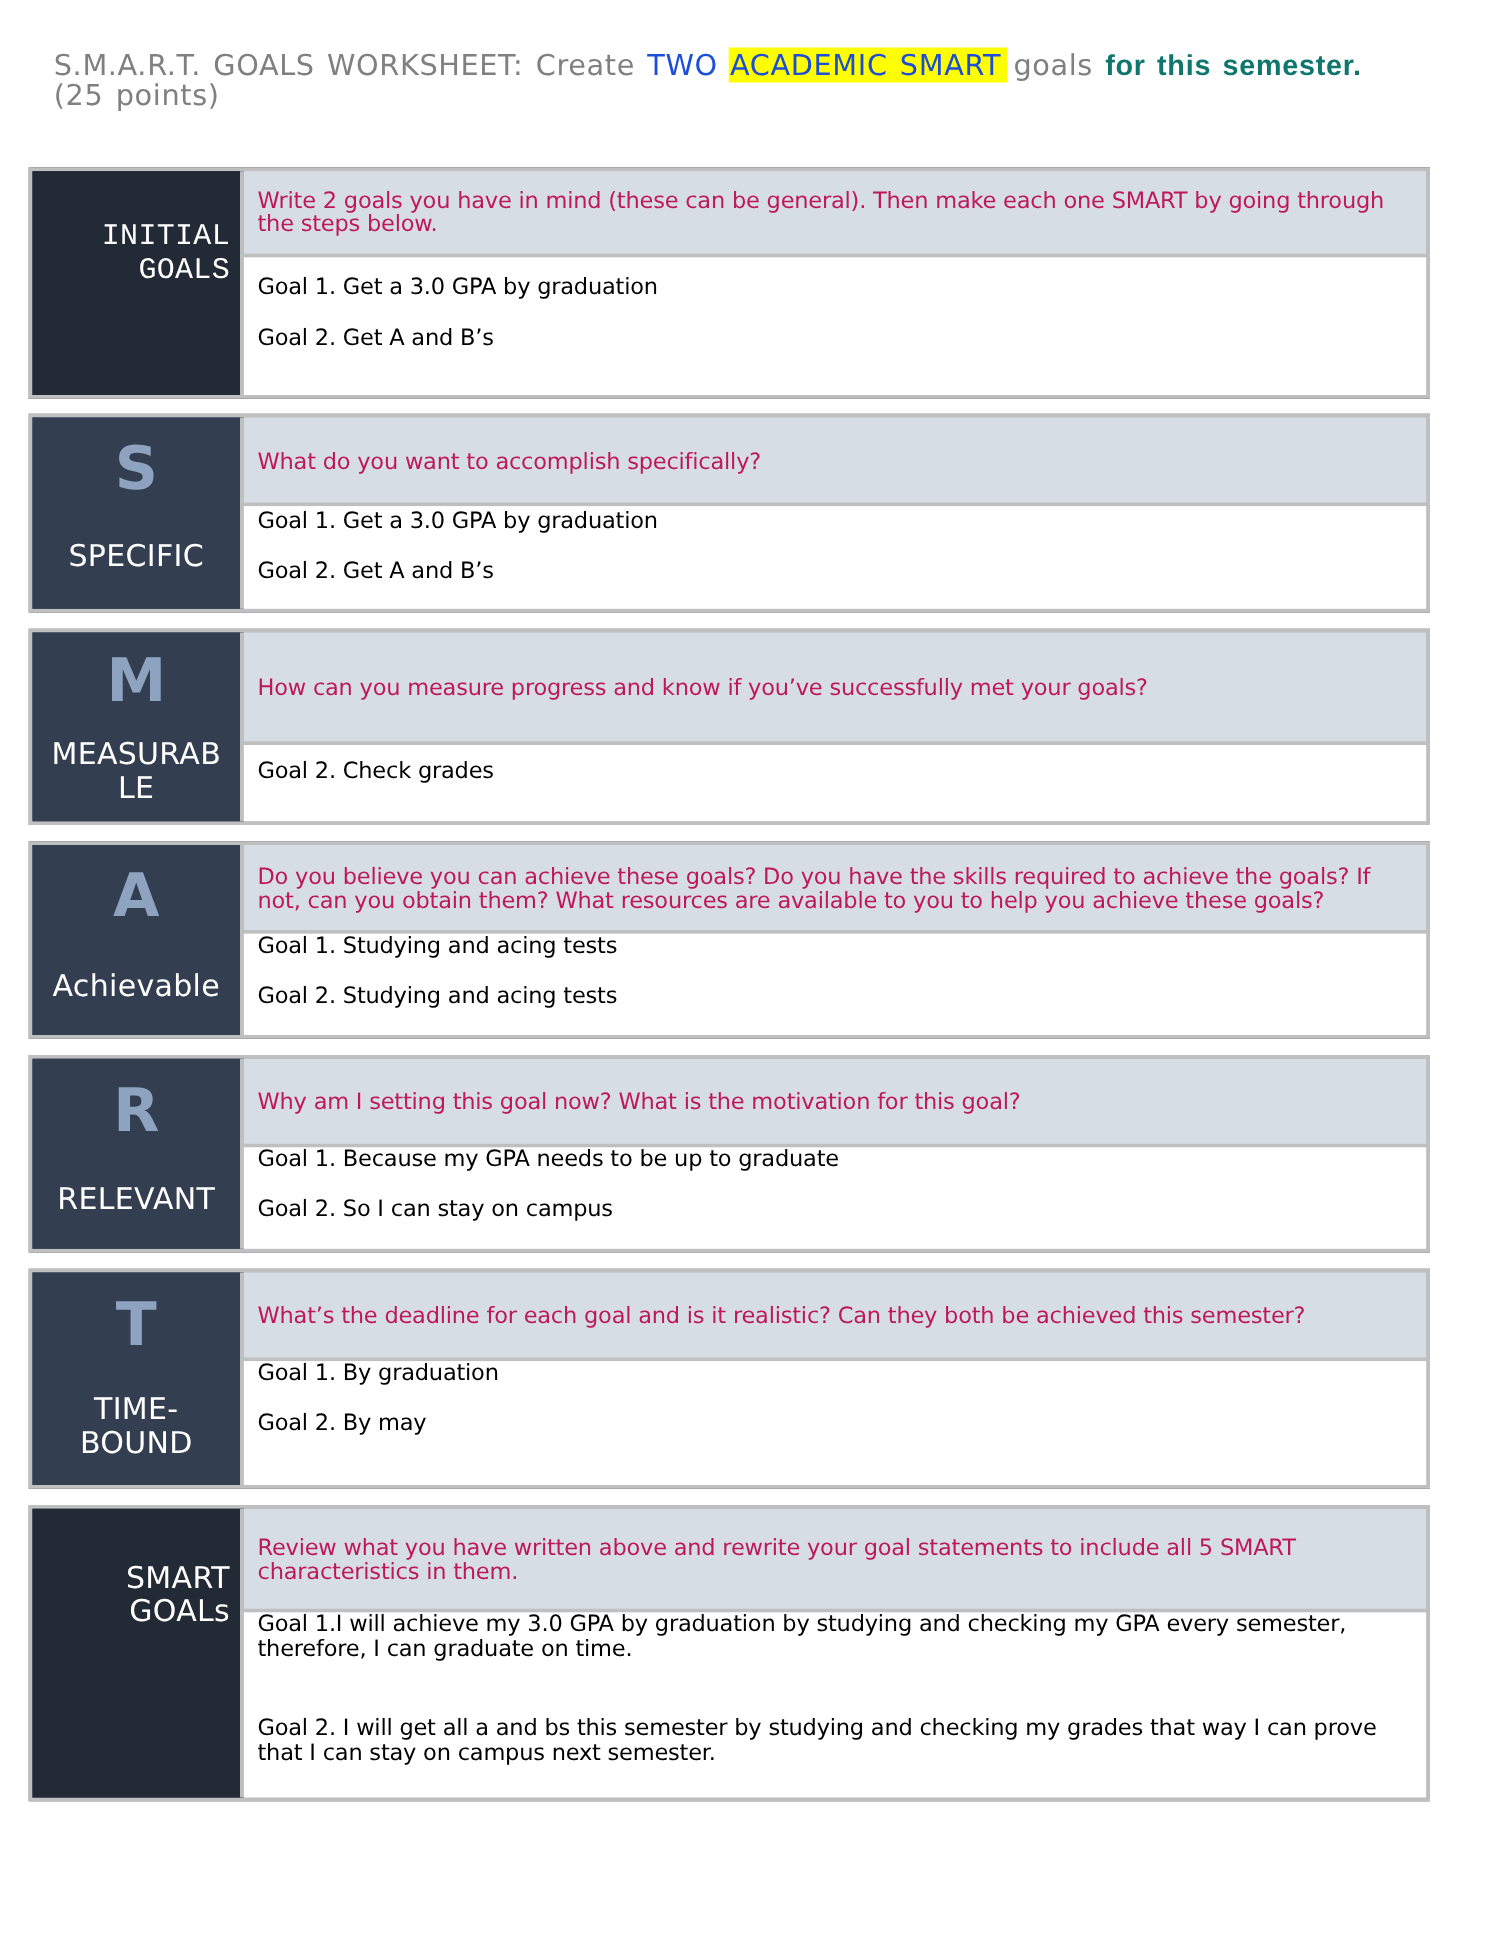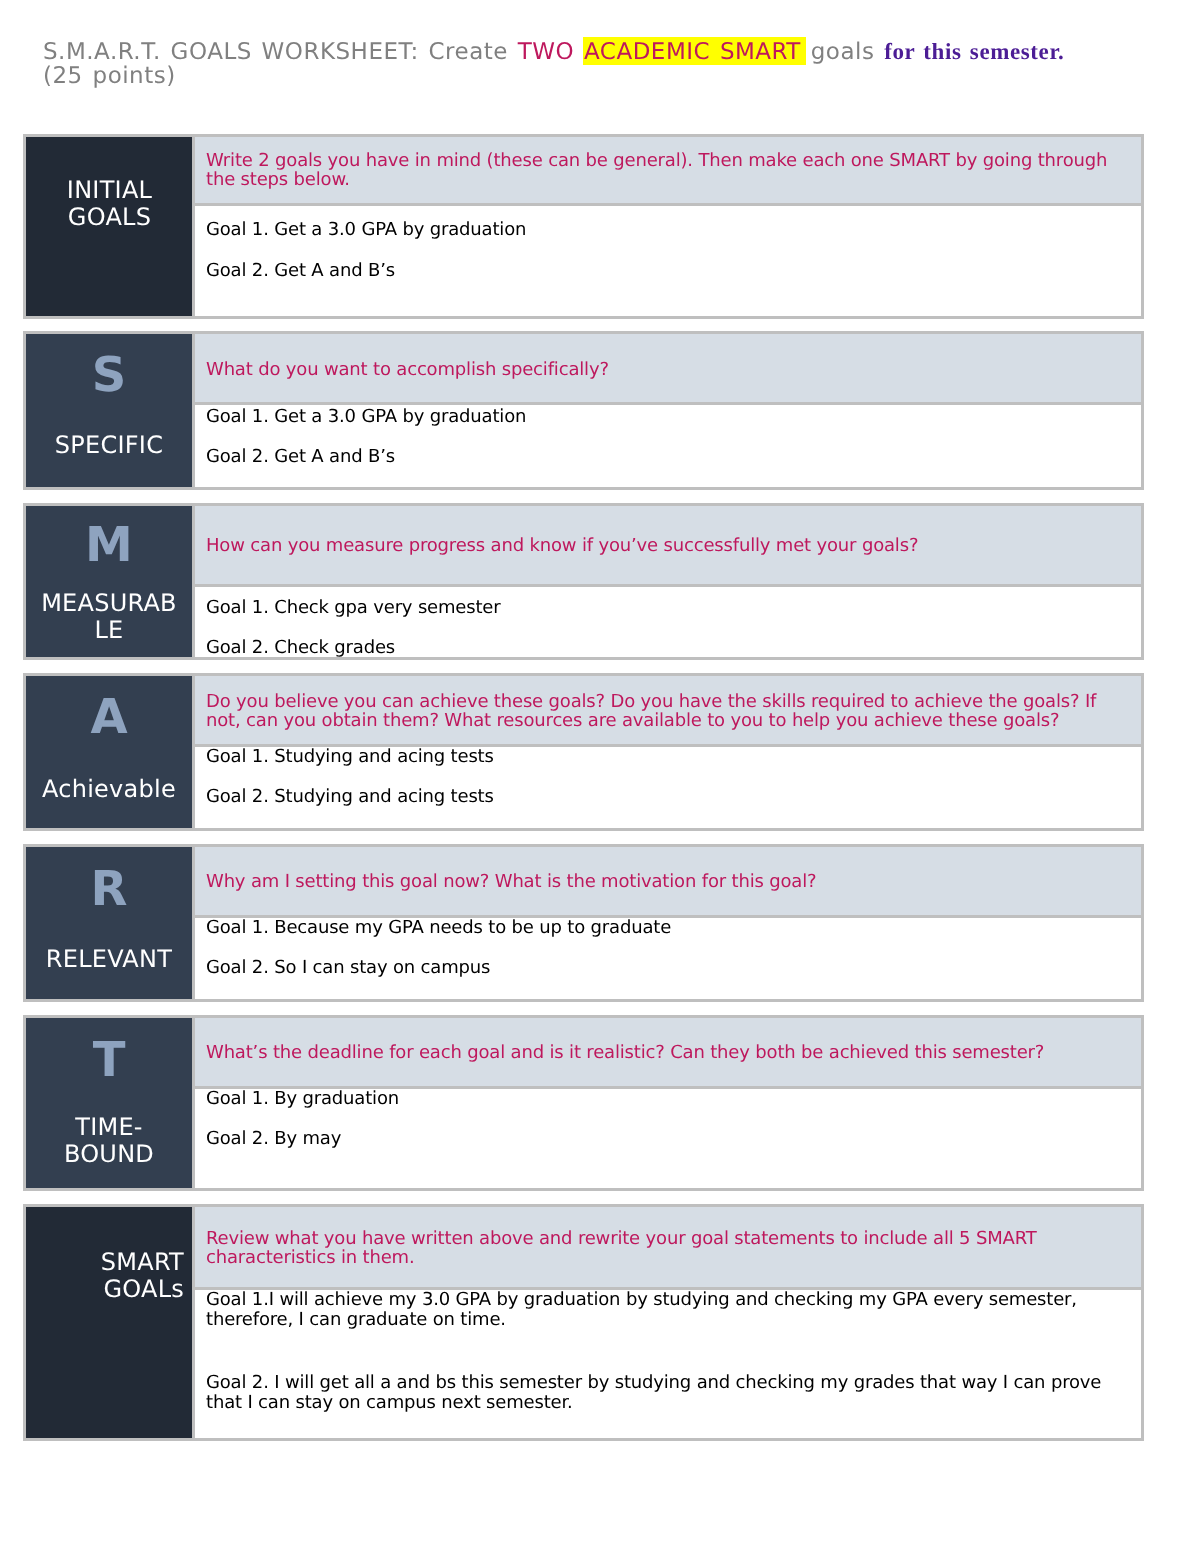--- a/index.html
+++ b/index.html
@@ -3,22 +3,22 @@
 <meta charset="utf-8">
 <style>
   html,body{margin:0;padding:0;background:#ffffff;}
   body{width:1200px;height:1553px;font-family:"DejaVu Sans",sans-serif;
         -webkit-font-smoothing:antialiased;-moz-osx-font-smoothing:grayscale;
         text-rendering:geometricPrecision;}
   .page{position:relative;width:1200px;height:1553px;overflow:hidden;}
 
   .title{position:absolute;left:43px;top:40px;width:1120px;font-size:23px;color:#808080;
          line-height:24px;letter-spacing:0.5px;word-spacing:2px;}
-  .title .bold-black{color:#4c1d95;font-weight:bold;font-family:Liberation Serif, serif;letter-spacing:0.6px;}
-  .blue{color:#be185d;}
+  .title .bold-black{color:#0f766e;font-weight:bold;font-family:Liberation Sans, sans-serif;letter-spacing:0.6px;}
+  .blue{color:#1d4ed8;}
   .hl{background:#ffff00;padding:2px 5px 0 1px;margin:0 -5px 12px -1px;}
 
   .tables{position:absolute;left:23px;top:134px;width:1121px;}
 
   .sec{border:3px solid #bfbfbf;display:flex;background:#ffffff;box-sizing:border-box;width:1121px;}
   .lab{width:169px;flex:0 0 169px;color:#ffffff;display:flex;flex-direction:column;
        justify-content:flex-start;align-items:stretch;text-align:center;box-sizing:border-box;
        border-right:3px solid #bfbfbf;padding:0 9px 0 9px;overflow-wrap:anywhere;}
   .letter{font-size:48px;font-weight:bold;color:#8ea3bf;line-height:52px;margin-bottom:20px;}
   .labname{font-size:24px;line-height:26.5px;letter-spacing:0.25px;}
@@ -38,21 +38,21 @@
 
   <div class="title">
     <span>S.M.A.R.T. GOALS WORKSHEET: Create </span><span class="blue">TWO</span> <span class="hl blue">ACADEMIC SMART</span><span> goals </span><span class="bold-black">for this semester.</span><br><span>(25 points)</span>
   </div>
 
   <div class="tables">
 
       <div class="sec" style="height:185px;margin-bottom:12px;background:#222a36;">
         <div class="lab" style="background:#222a36;padding-top:40px;">
 
-          <div class="labname" style="margin-right:-1px;">INITIAL GOALS</div>
+          <div class="labname" style="text-align:right;margin-right:-1px;font-family:Liberation Mono, monospace;">INITIAL GOALS</div>
         </div>
         <div class="bodycol">
           <div class="q" style="height:69px;">Write 2 goals you have in mind (these can be general). Then make each one SMART by going through the steps below.</div>
           <div class="ans" style="padding-top:14px;">
             <div class="line" style="margin-bottom:21px;">Goal 1. Get a 3.0 GPA by graduation</div>
             <div class="line">Goal 2. Get A and B’s</div>
           </div>
         </div>
       </div>
 
@@ -71,21 +71,20 @@
       </div>
 
       <div class="sec" style="height:157px;margin-bottom:13px;background:#333f50;">
         <div class="lab" style="background:#333f50;padding-top:13px;">
           <div class="letter" style="margin-bottom:19px;">M</div>
           <div class="labname">MEASURABLE</div>
         </div>
         <div class="bodycol">
           <div class="q" style="height:90px;padding-top:2px;">How can you measure progress and know if you’ve successfully met your goals?</div>
           <div class="ans" style="padding-top:11px;">
-            <div class="line">Goal 1. Check gpa very semester</div>
             <div class="line">Goal 2. Check grades</div>
           </div>
         </div>
       </div>
 
       <div class="sec" style="height:158px;margin-bottom:13px;background:#333f50;">
         <div class="lab" style="background:#333f50;padding-top:15px;">
           <div class="letter" style="margin-bottom:33px;">A</div>
           <div class="labname">Achievable</div>
         </div>

